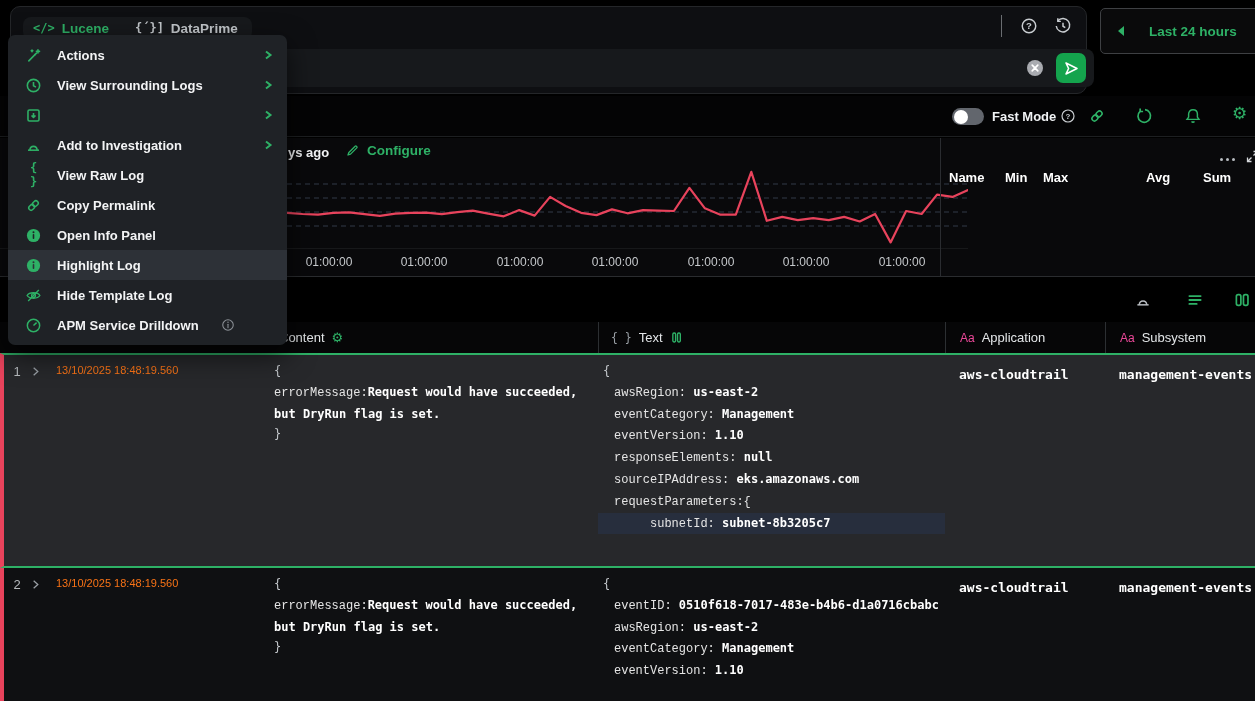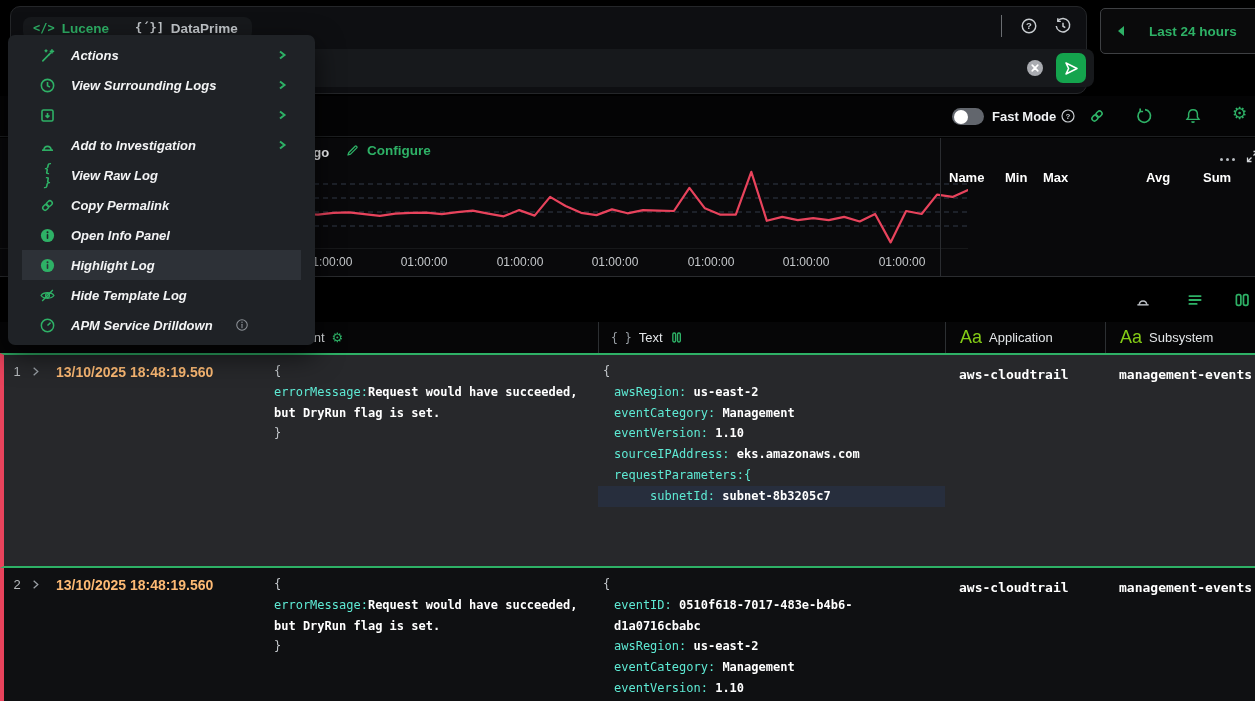--- a/index.html
+++ b/index.html
@@ -72,52 +72,52 @@
 
   
   .table-header{left:0;top:322px;width:1255px;height:31px;background:#060607;display:flex;align-items:center;
     font-size:13px;color:#e3e6e8;}
   .th{height:100%;display:flex;align-items:center;gap:7px;box-sizing:border-box;cursor:pointer;}
   .th-gutter{width:256px;}
   .th-content{width:342px;padding-left:23px;}
   .th-text{width:347px;padding-left:12px;border-left:1px solid #2c2f32;}
   .th-app{width:160px;padding-left:14px;border-left:1px solid #2c2f32;}
   .th-sub{width:150px;padding-left:14px;border-left:1px solid #2c2f32;}
-  .aa{color:#84cc16;font-size:18px;}
+  .aa{color:#ec4899;font-size:12px;}
   .braces-gray{color:#9aa0a6;font-family:"DejaVu Sans Mono",monospace;font-size:11.5px;}
   .th-gear{color:#2eb166;font-size:13px;cursor:pointer;}
   .cols-icon{color:#2eb166;cursor:pointer;}
 
   .log-row{position:absolute;left:0;width:1255px;display:flex;box-sizing:border-box;
     border-left:4px solid #e8435c;overflow:hidden;cursor:pointer;}
   .row1{top:353px;height:215px;background:#27282b;border-top:2px solid #2eb166;border-bottom:2px solid #2eb166;}
   .row2{top:568px;height:133px;background:#0f1012;}
   .cell{box-sizing:border-box;overflow:hidden;}
   .gutter{width:252px;display:flex;align-items:flex-start;padding-top:9px;}
   .rownum{width:26px;text-align:center;color:#b6babd;font-size:13px;}
   .row-chev{width:26px;color:#9aa0a6;padding-top:2px;}
-  .ts{color:#fdba74;font-size:14px;font-weight:bold;}
+  .ts{color:#f97316;font-size:11px;}
   .content-cell{width:342px;padding:6px 4px 0 18px;}
   .text-cell{width:347px;padding-top:6px;}
   .app-cell{width:160px;padding:10px 0 0 14px;}
   .sub-cell{width:150px;padding:10px 0 0 14px;}
   .mono{font-family:"DejaVu Sans Mono",monospace;font-size:12px;line-height:20.8px;}
   .line{white-space:pre-wrap;word-break:break-word;}
   .text-cell .line{padding-left:16px;padding-right:6px;}
   .text-cell .line.brace{padding-left:5px;}
   .text-cell .line.indent{padding-left:52px;}
   .line.hl{background:#272e3d;}
-  .k{color:#5eead4;}
+  .k{color:#e5e5e5;font-family:Liberation Mono, monospace;}
   .v{color:#ffffff;font-weight:700;}
   .brace{color:#c4c8cc;}
   .appname{font-family:"DejaVu Sans Mono",monospace;font-weight:700;font-size:13px;color:#fff;}
 
   
   .context-menu{left:8px;top:35px;width:279px;background:#1f2226;border-radius:7px;z-index:60;
-    box-shadow:0 10px 28px rgba(0,0,0,.65);padding:5px 14px;font-style:italic;}
+    box-shadow:0 10px 28px rgba(0,0,0,.65);padding:5px 0;}
   .menu-item{height:30px;display:flex;align-items:center;padding:0 13px 0 17px;gap:15px;
     font-size:13px;font-weight:700;color:#f3f4f5;cursor:pointer;}
   .menu-item.highlighted{background:#2d3137;}
   .mi-icon{width:17px;height:17px;color:#2eb166;flex:none;}
   .mi-braces{color:#2eb166;font-family:"DejaVu Sans Mono",monospace;font-size:12px;font-weight:700;width:17px;text-align:center;}
   .mi-chevron{margin-left:auto;color:#2eb166;}
   .mi-trailing{margin-left:7px;color:#8d9298;}
 </style>
 </head>
 <body>
@@ -314,20 +314,21 @@
   <div class="cell content-cell mono">
     <div class="line brace">{</div>
     <div class="line"><span class="k">errorMessage:</span><span class="v">Request would have succeeded, but DryRun flag is set.</span></div>
     <div class="line brace">}</div>
   </div>
   <div class="cell text-cell mono">
     <div class="line brace">{</div>
     <div class="line"><span class="k">awsRegion:</span> <span class="v">us-east-2</span></div>
     <div class="line"><span class="k">eventCategory:</span> <span class="v">Management</span></div>
     <div class="line"><span class="k">eventVersion:</span> <span class="v">1.10</span></div>
+    <div class="line"><span class="k">responseElements:</span> <span class="v">null</span></div>
     <div class="line"><span class="k">sourceIPAddress:</span> <span class="v">eks.amazonaws.com</span></div>
     <div class="line"><span class="k">requestParameters:{</span></div>
     <div class="line indent hl"><span class="k">subnetId:</span> <span class="v">subnet-8b3205c7</span></div>
 
   </div>
   <div class="cell app-cell"><span class="appname">aws-cloudtrail</span></div>
   <div class="cell sub-cell"><span class="appname">management-events</span></div>
 </div>
 
 <div class="abs log-row row2">

